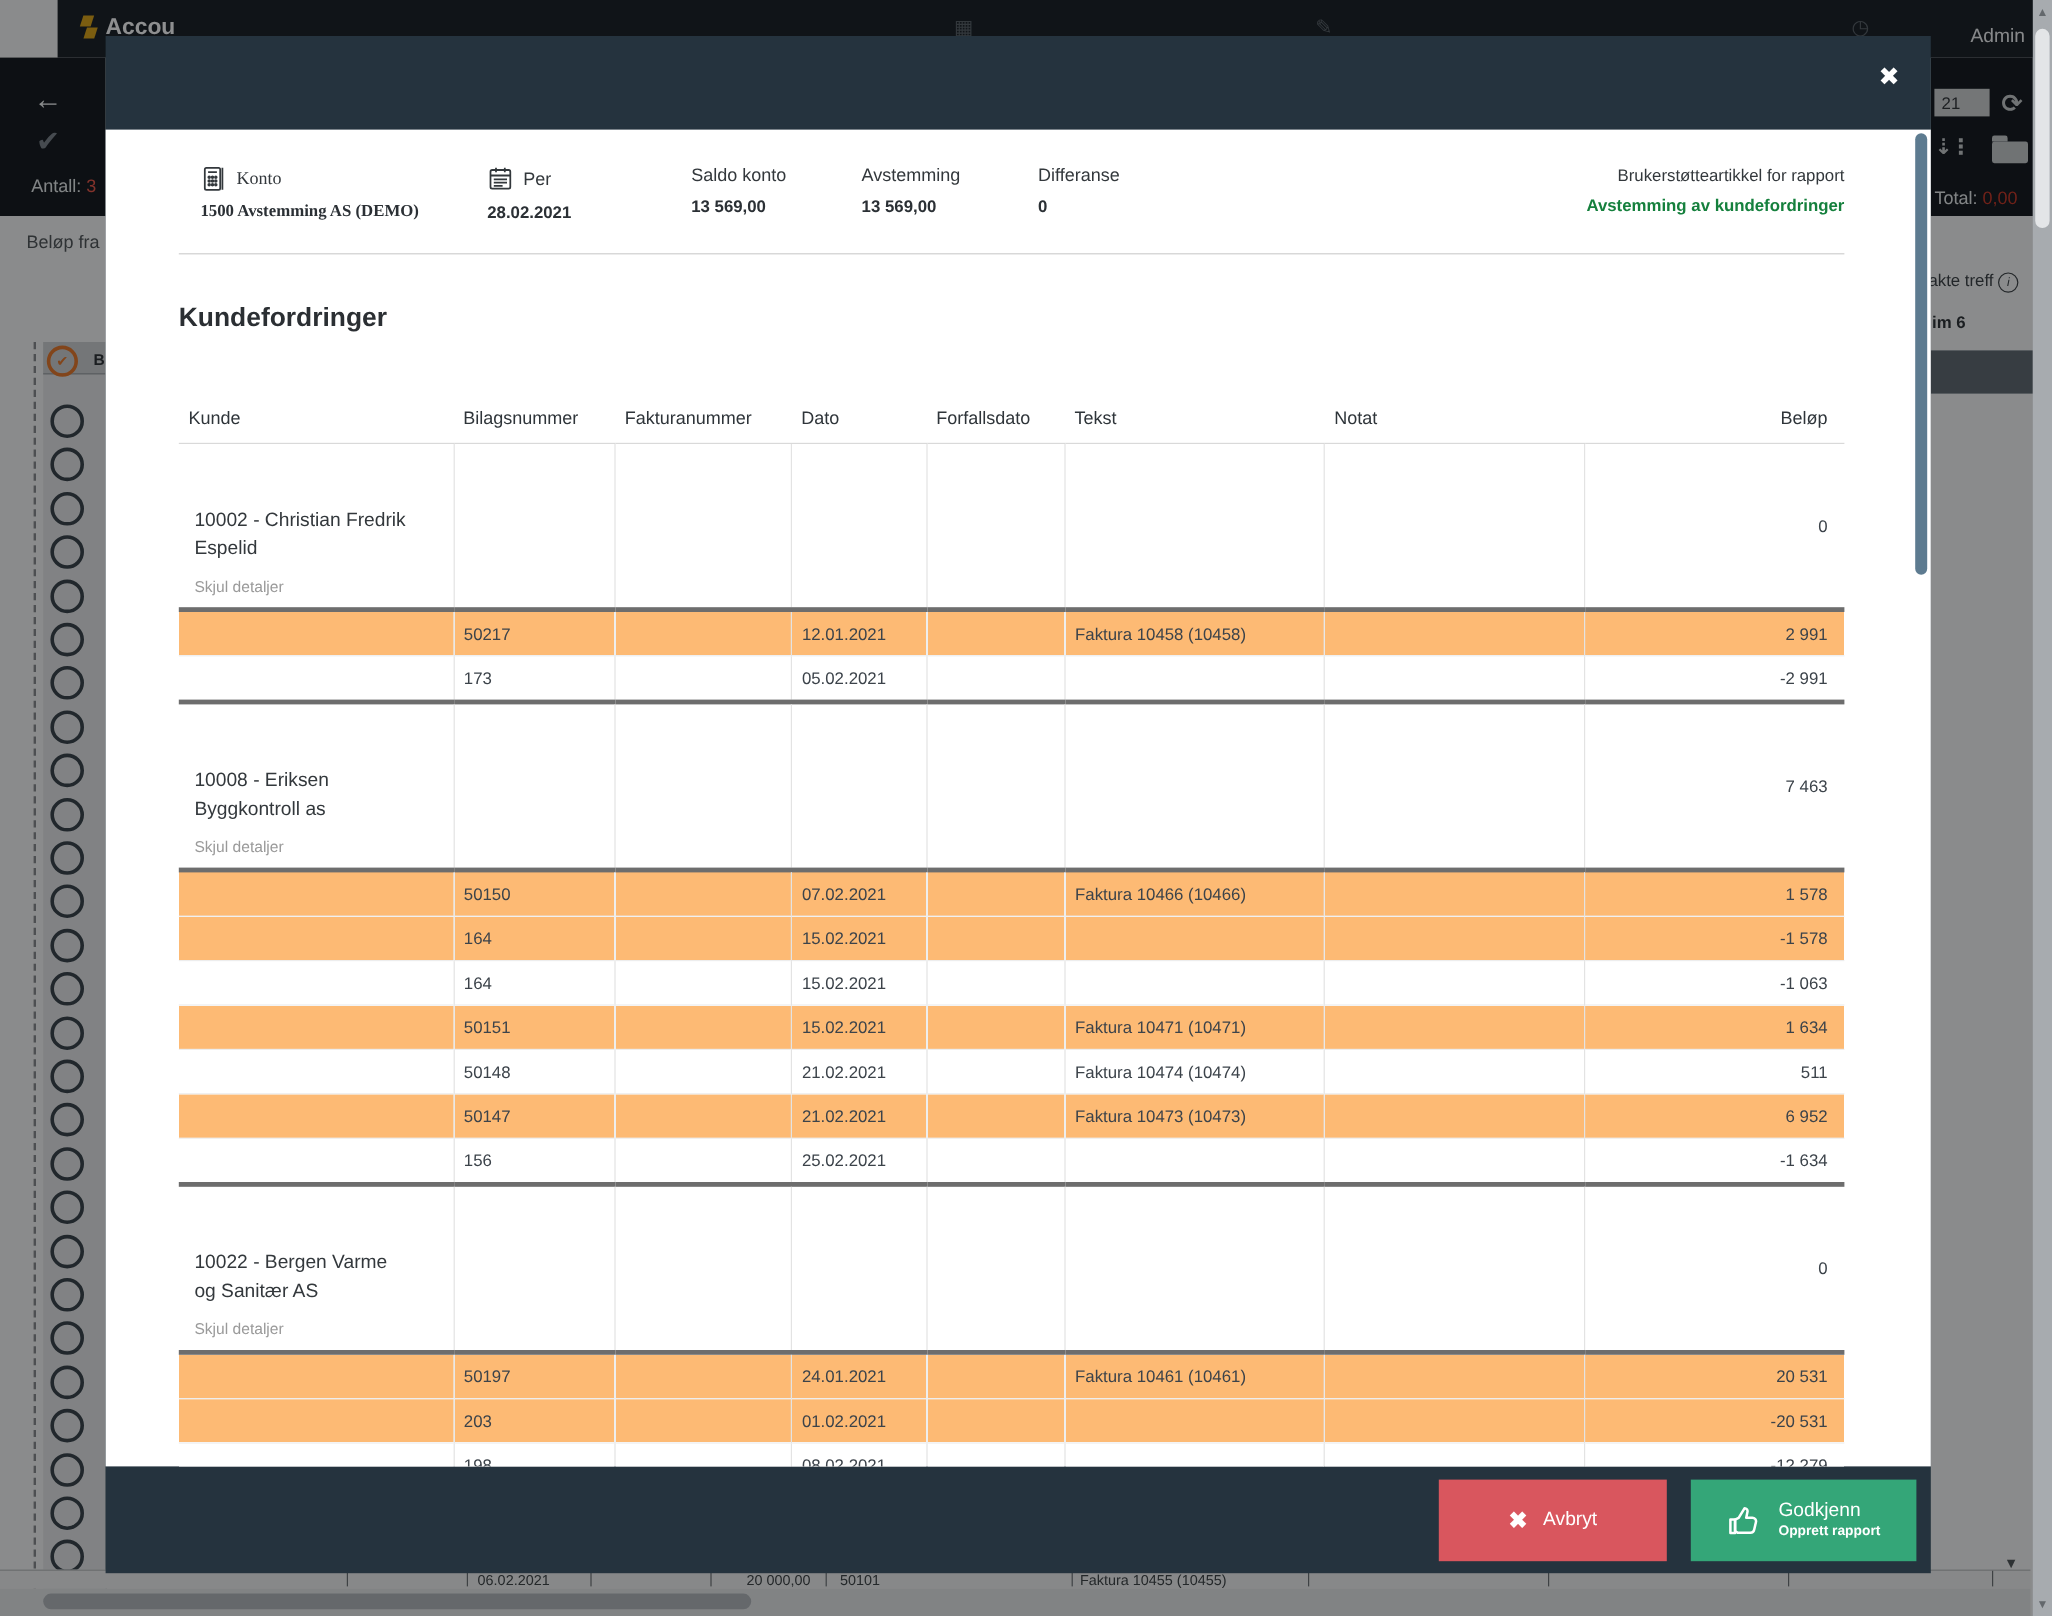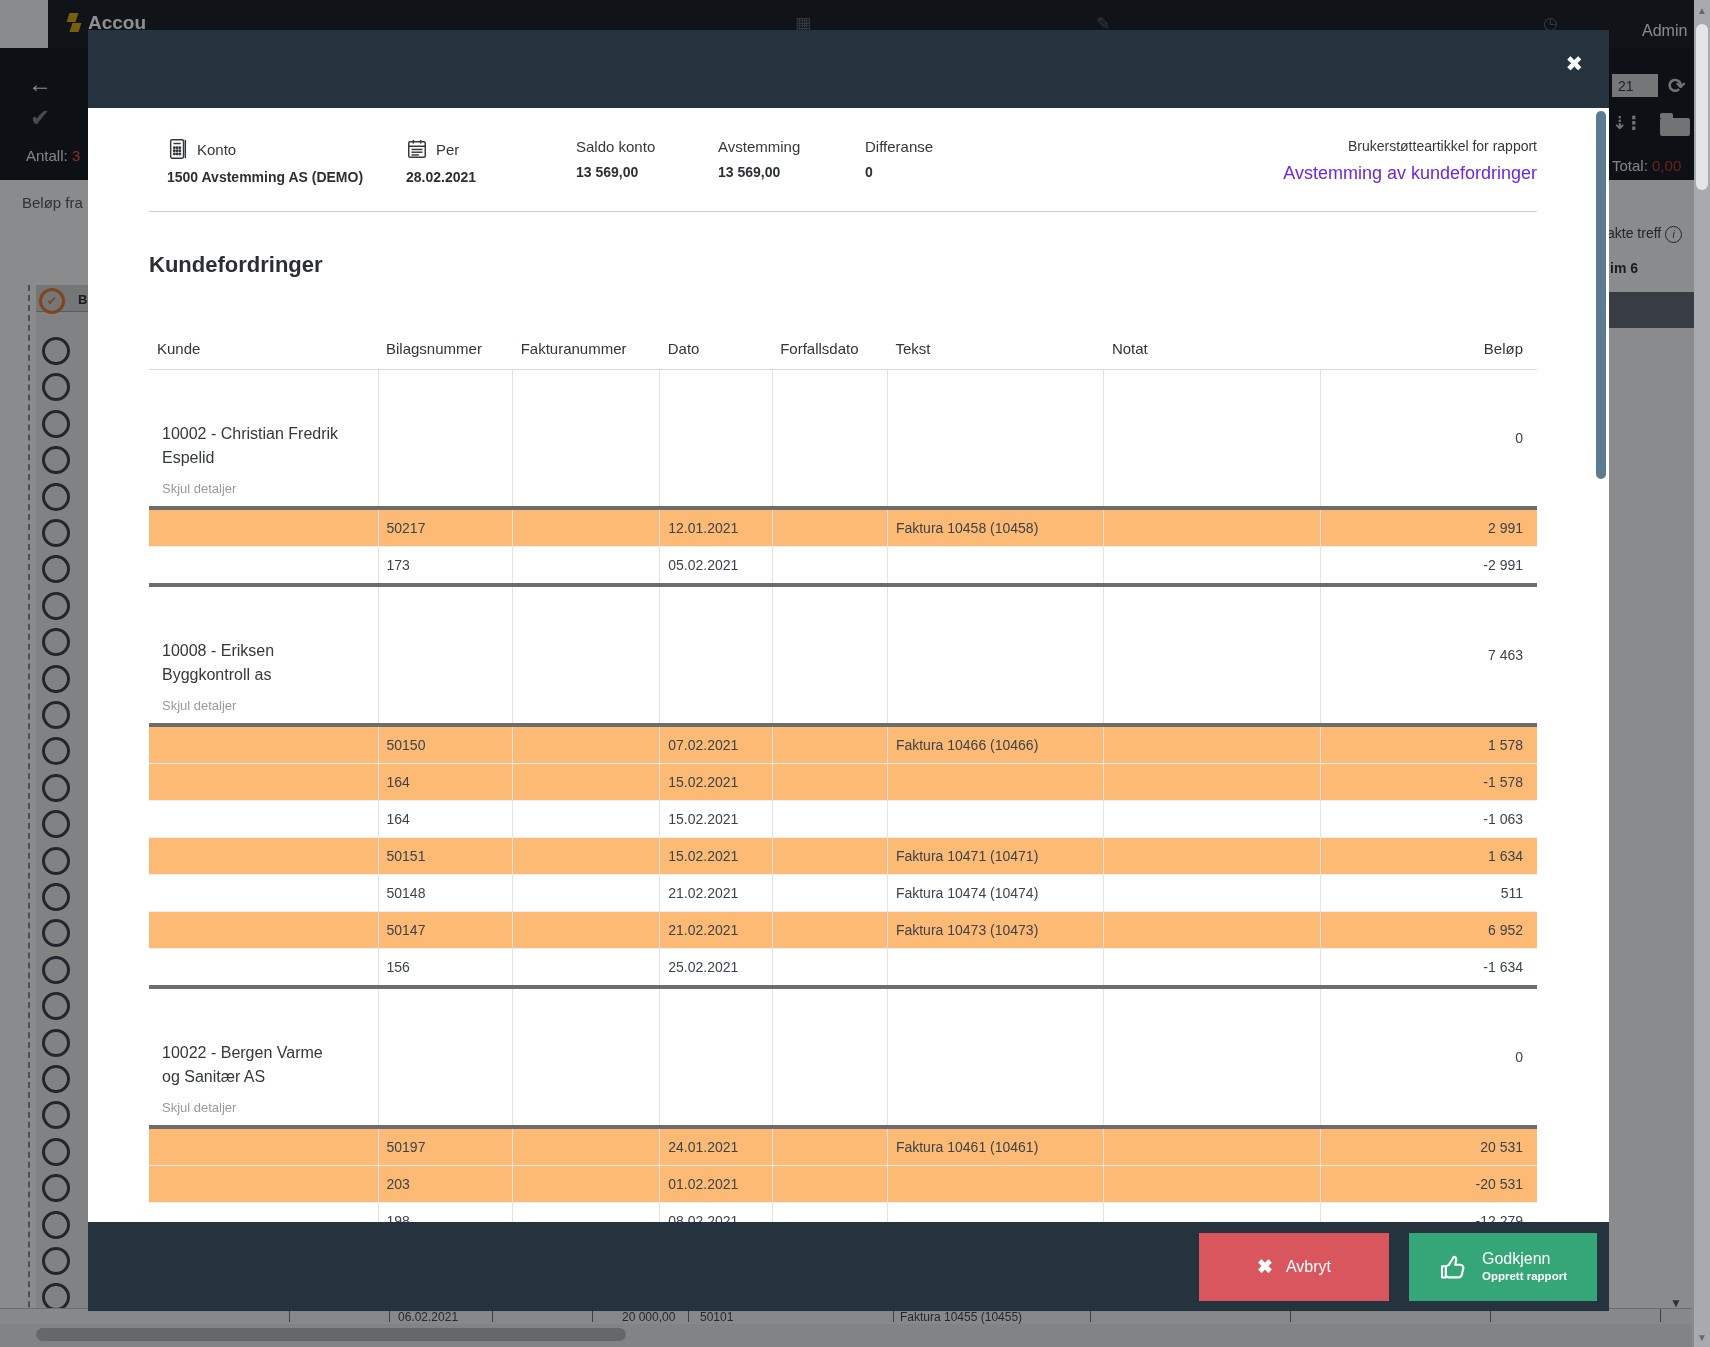--- a/index.html
+++ b/index.html
@@ -64,24 +64,24 @@
   .modal{position:absolute;left:88px;top:30px;width:1521px;height:1281px;background:#25333e;z-index:10;
          display:flex;flex-direction:column;}
   .m-head{height:78px;position:relative;flex:0 0 auto;}
   .m-close{position:absolute;right:26px;top:22px;color:#ffffff;font-size:21px;font-weight:700;cursor:pointer;}
   .m-body{background:#ffffff;flex:1 1 auto;position:relative;padding:30px 72px 0 61px;box-sizing:border-box;overflow:hidden;}
   .m-scroll{position:absolute;right:3px;top:3px;width:10px;height:368px;background:#5d7b90;border-radius:5px;}
   .info-row{position:relative;height:55px;}
   .info-block{position:absolute;top:0;}
   .info-label{font-size:15px;color:#33383c;display:flex;align-items:center;gap:8px;}
   .info-value{font-size:14px;font-weight:700;color:#2b3035;margin-top:9px;}
-  .ib-konto{left:18px;}.ib-per{left:257px;}.ib-saldo{left:427px;}.ib-avst{left:569px;}.ib-diff{left:716px;}
+  .ib-konto{left:18px;font-family:Liberation Serif, serif;}.ib-per{left:257px;}.ib-saldo{left:427px;}.ib-avst{left:569px;}.ib-diff{left:716px;}
   .ib-support{right:0;text-align:right;}
   .support-label{font-size:14px;color:#33383c;}
-  .support-link{font-size:18px;font-weight:400;color:#6d28d9;margin-top:9px;cursor:pointer;}
+  .support-link{font-size:14px;font-weight:700;color:#15803d;margin-top:9px;cursor:pointer;}
   .hicon{width:22px;height:22px;flex:0 0 auto;}
   .hrline{border:none;border-top:1px solid #cfcfcf;margin:18px 0 0 0;}
   .m-title{font-size:22px;font-weight:700;color:#2b2f33;margin-top:40px;}
   table.recv{border-collapse:collapse;width:100%;table-layout:fixed;margin-top:50px;}
   table.recv th{font-size:15px;font-weight:400;color:#2f353a;text-align:left;padding:12px 8px;border-bottom:1px solid #d9d9d9;}
   table.recv th.belop,table.recv td.belop{text-align:right;padding-right:14px;}
   table.recv td{font-size:14px;color:#3c434a;padding:10px 8px;border-left:1px solid #e3e3e3;vertical-align:top;
                 overflow:hidden;white-space:nowrap;}
   table.recv td:first-child{border-left:none;}
   tr.group-row td{border-bottom:4px solid #6d6d6d;background:#fff;}

